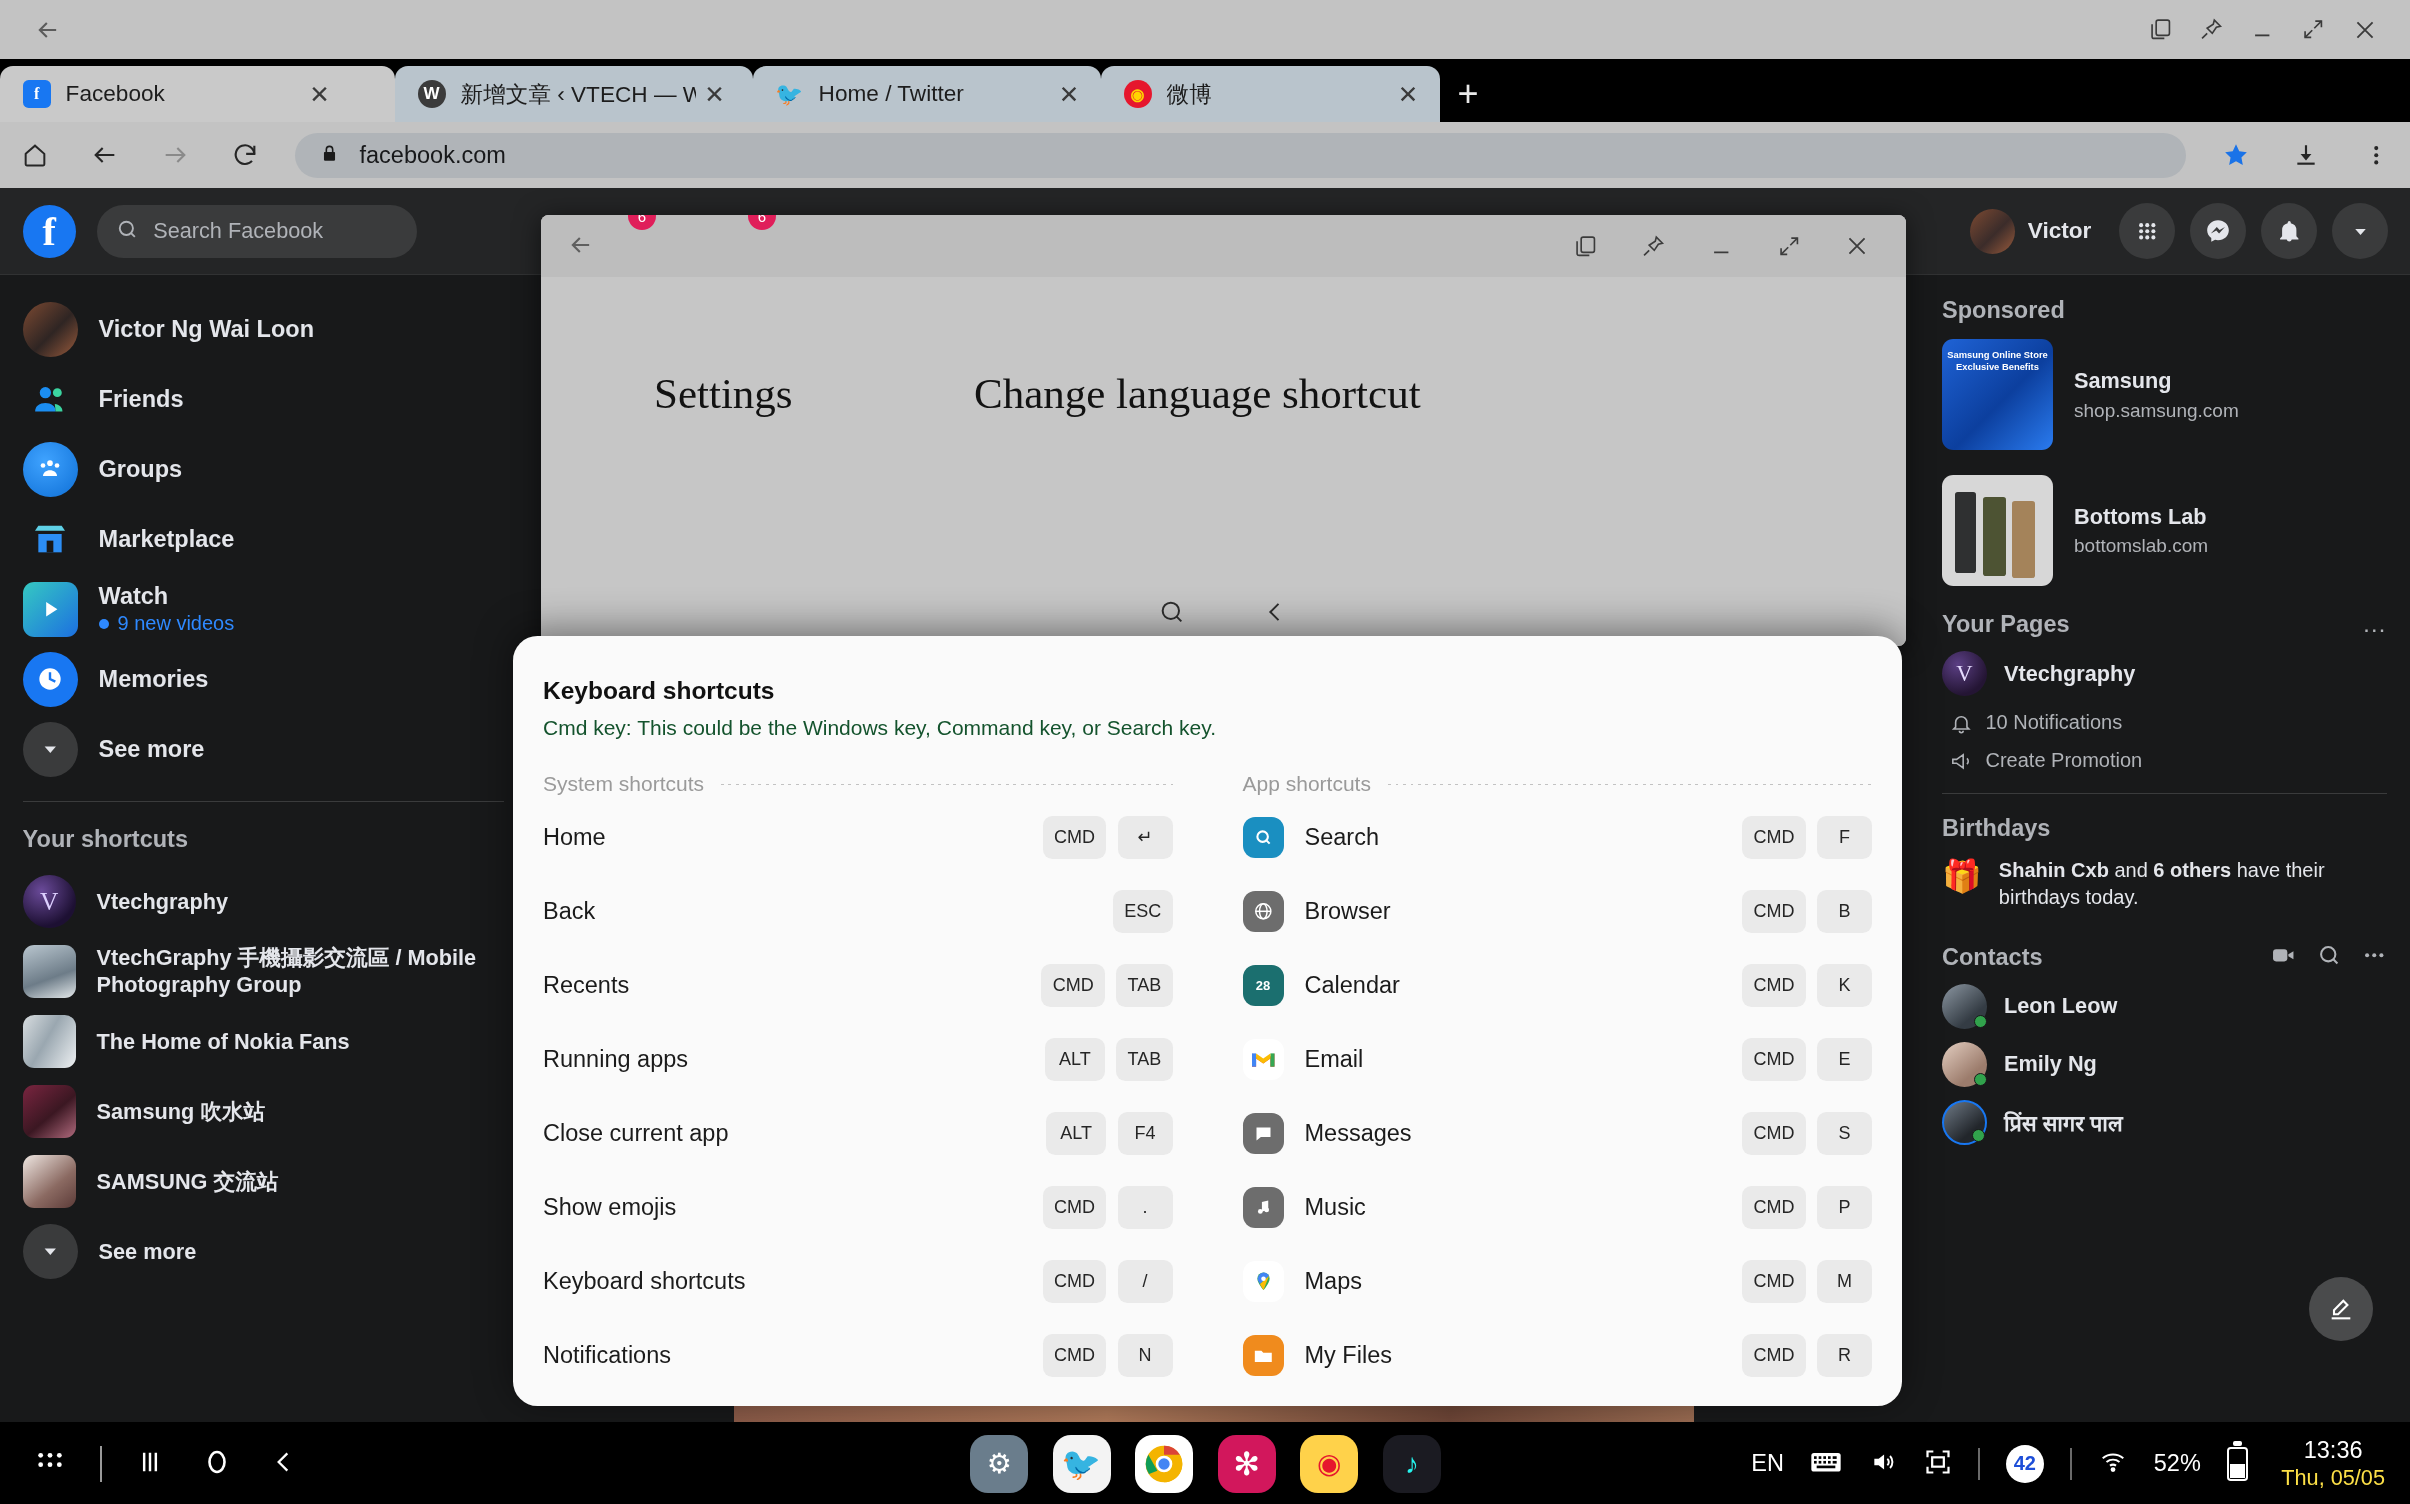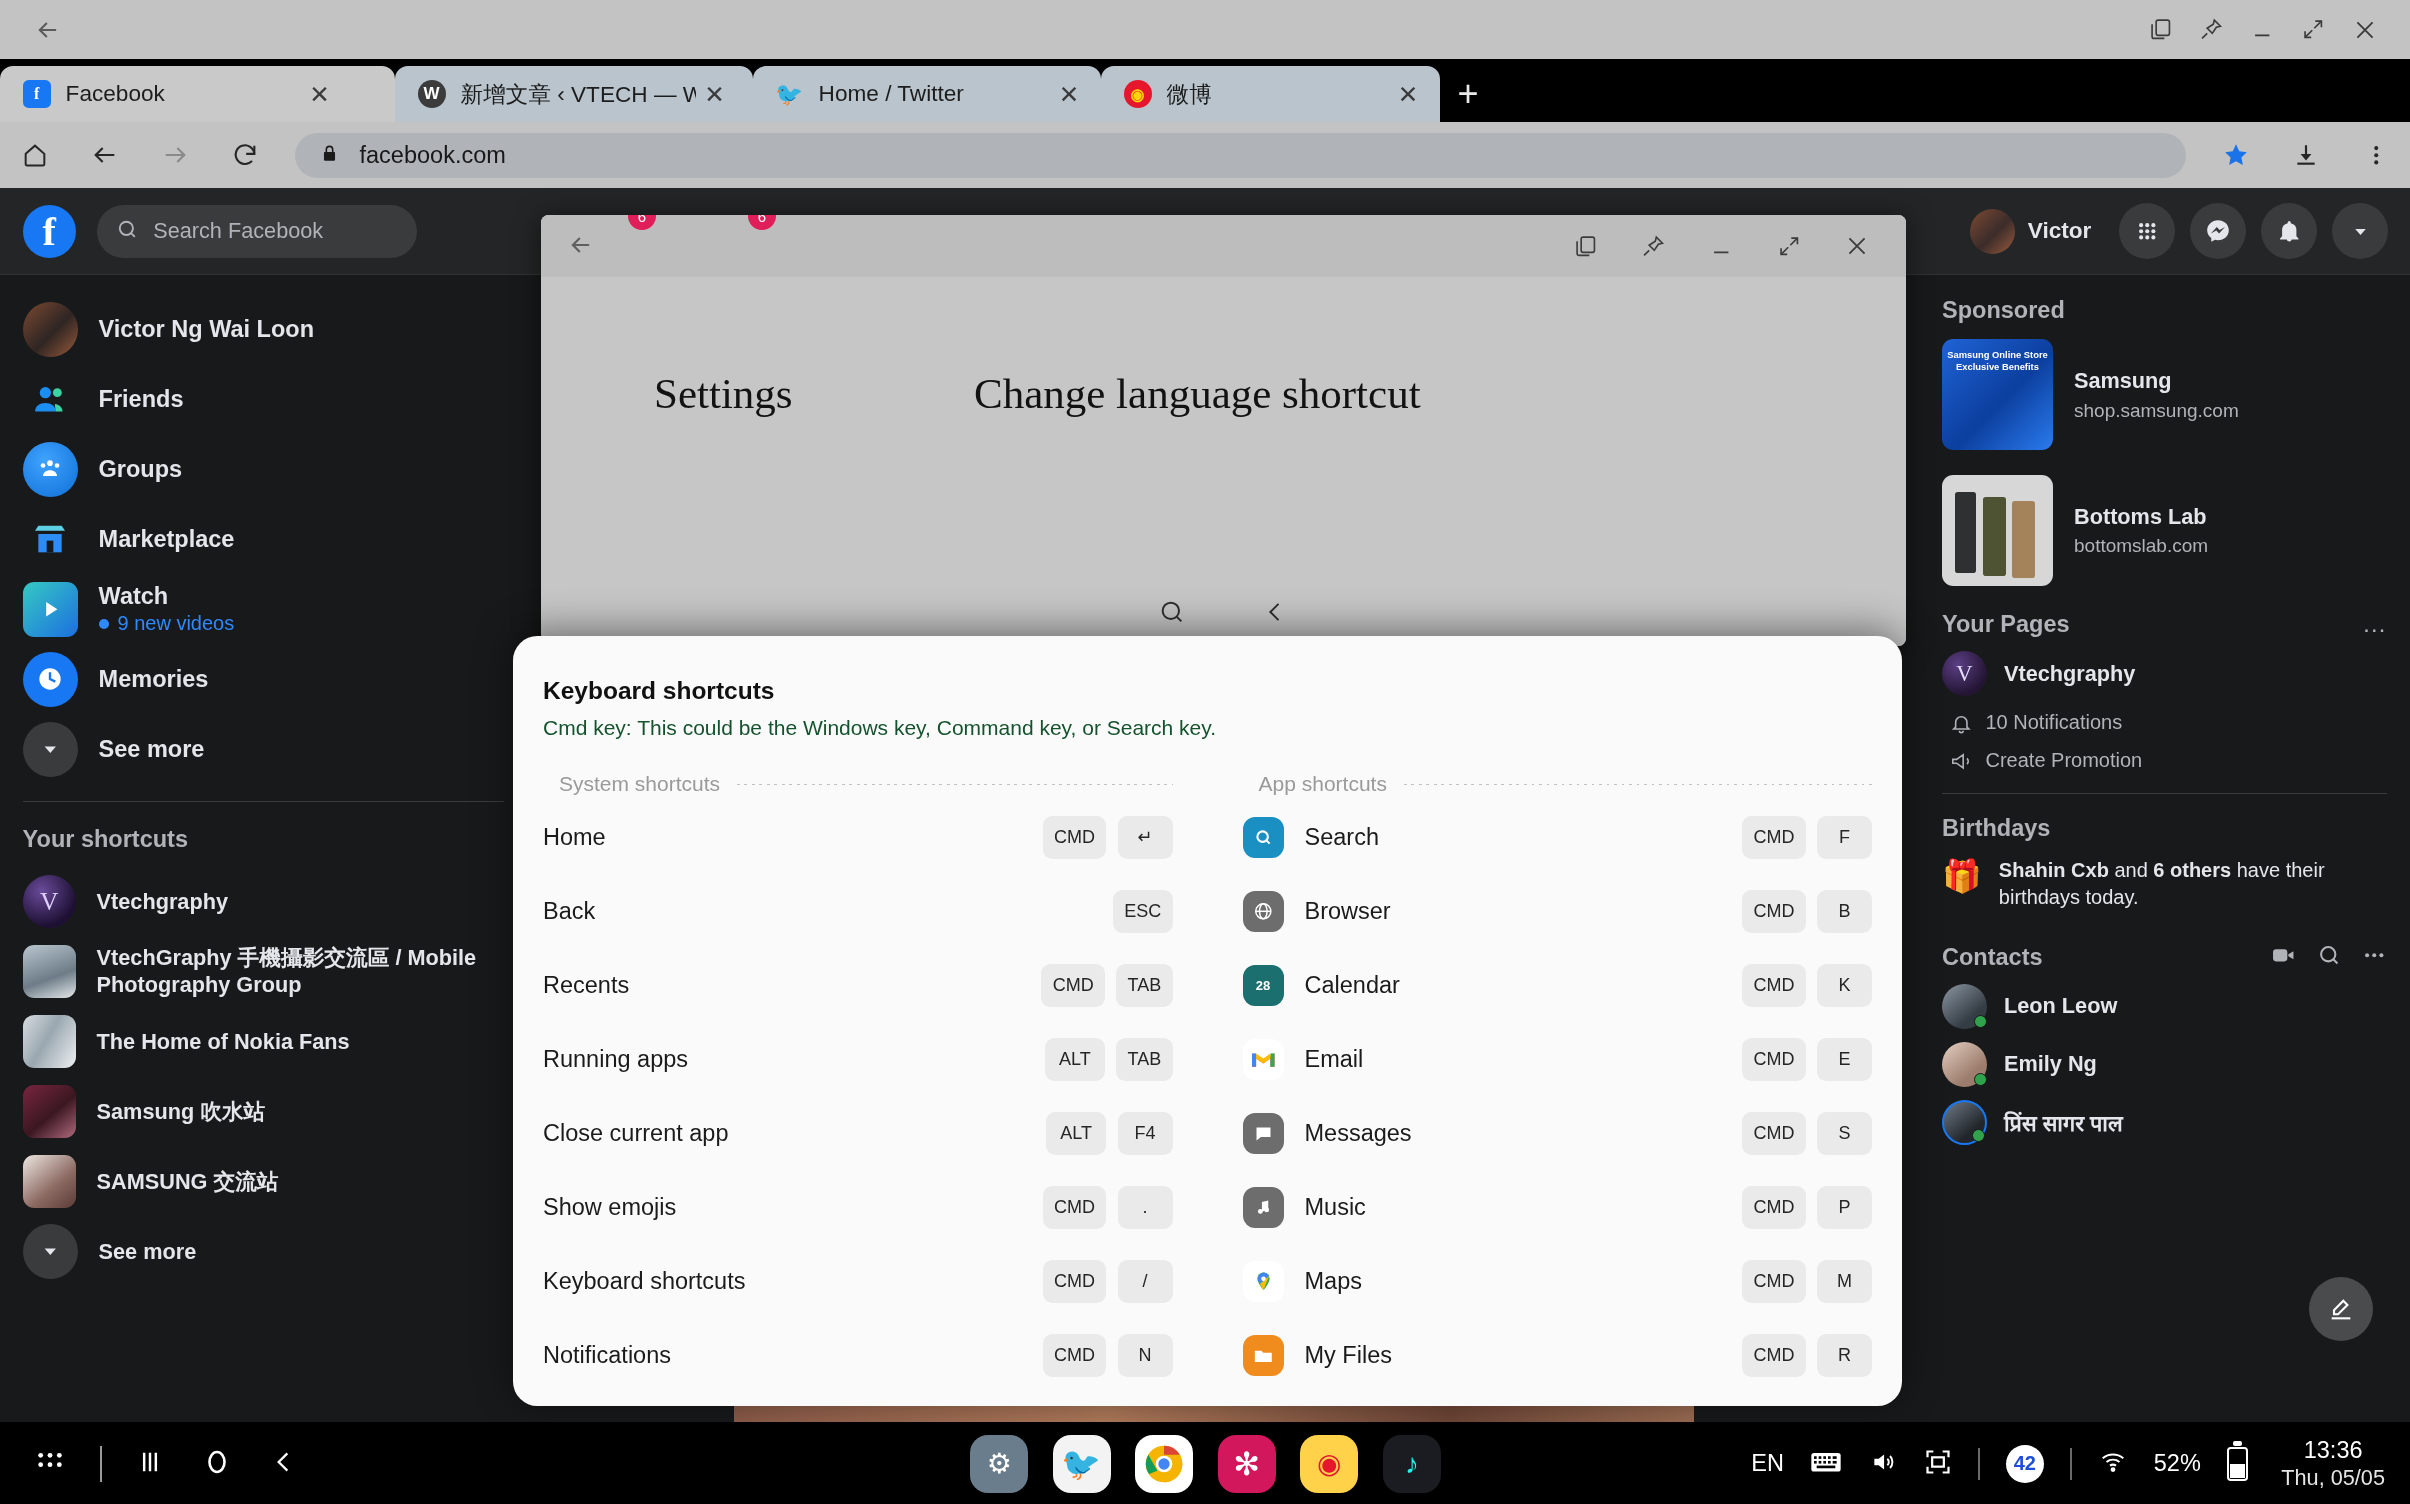--- a/index.html
+++ b/index.html
@@ -173,21 +173,21 @@
   
   .ksheet {
     position: absolute; left: 513px; top: 636px; width: 1389px; height: 770px;
     background: #fafafa; border-radius: 24.5px; overflow: hidden;
     box-shadow: 0 -5.6px 38px rgba(0,0,0,.45);
   }
   .ks-title { margin: 41px 0 0 30px; font-size: 24.5px; font-weight: bold; color: #111; }
   .ks-sub { margin: 11.3px 0 0 30px; font-size: 21px; color: #14532d; }
   .ks-cols { display: flex; margin-top: 32px; padding: 0 30px; gap: 70px; }
   .ks-col { flex: 1; }
-  .ks-colhead { display: flex; align-items: center; gap: 17px; margin-bottom: 3.8px; margin-left: 16px; }
+  .ks-colhead { display: flex; align-items: center; gap: 17px; margin-bottom: 3.8px; }
   .ks-colhead .cht { font-size: 21px; color: #9a9a9a; white-space: nowrap; }
   .ks-colhead .dots { flex: 1; height: 0.9px;
     background-image: repeating-linear-gradient(to right,#c2c2c2 0 2.8px,transparent 2.8px 7.5px); }
   .ks-row { display: flex; align-items: center; height: 74px; }
   .ks-appic { width: 41px; height: 41px; border-radius: 12.2px; flex: 0 0 41px;
     display: flex; align-items: center; justify-content: center;
     font-size: 21px; color: #fff; margin-right: 21px; }
   .ks-name { flex: 1; font-size: 23.5px; color: #1b1b1b; }
   .ks-keys { display: flex; gap: 11.3px; }
   .kcap { min-width: 55px; height: 43px; border-radius: 9.4px; background: #eaeaea;
@@ -208,21 +208,21 @@
   .tb-right { position: absolute; right: 26px; display: flex; align-items: center;
     gap: 26px; color: #fff; }
   .tb-right .lang { font-size: 23.5px; }
   .tb-right .pct { font-size: 23.5px; }
   .tb-right .sepv { width: 1.9px; height: 32px; background: #6a6a6a; }
   .nightbadge { width: 38px; height: 38px; border-radius: 50%; background: #fff;
     color: #1d4ed8; display: flex; align-items: center; justify-content: center;
     font-size: 20px; font-weight: bold; }
   .clock { text-align: center; line-height: 1.22; margin-left: 7.5px; }
   .clock .t { font-size: 23.5px; color: #fff; }
-  .clock .d { font-size: 21.7px; color: #e5e5e5; }
+  .clock .d { font-size: 21.7px; color: #fde047; }
   .batt { width: 21px; height: 34px; border: 2.8px solid #fff; border-radius: 3.8px;
     position: relative; }
   .batt:before { content:""; position:absolute; top:-7.5px; left:4.7px; width:8.5px; height:4.7px;
     background:#fff; border-radius:1.9px; }
   .batt:after { content:""; position:absolute; left:0.9px; right:0.9px; bottom:0.9px; height:45%;
     background:#fff; }
   
   .photo-strip { position: absolute; left: 734px; bottom: 0; width: 960px; height: 113px;
     background: linear-gradient(100deg,#8a5a48,#b07a5a 40%,#6e4637 75%,#9c6d53); }
 </style>

